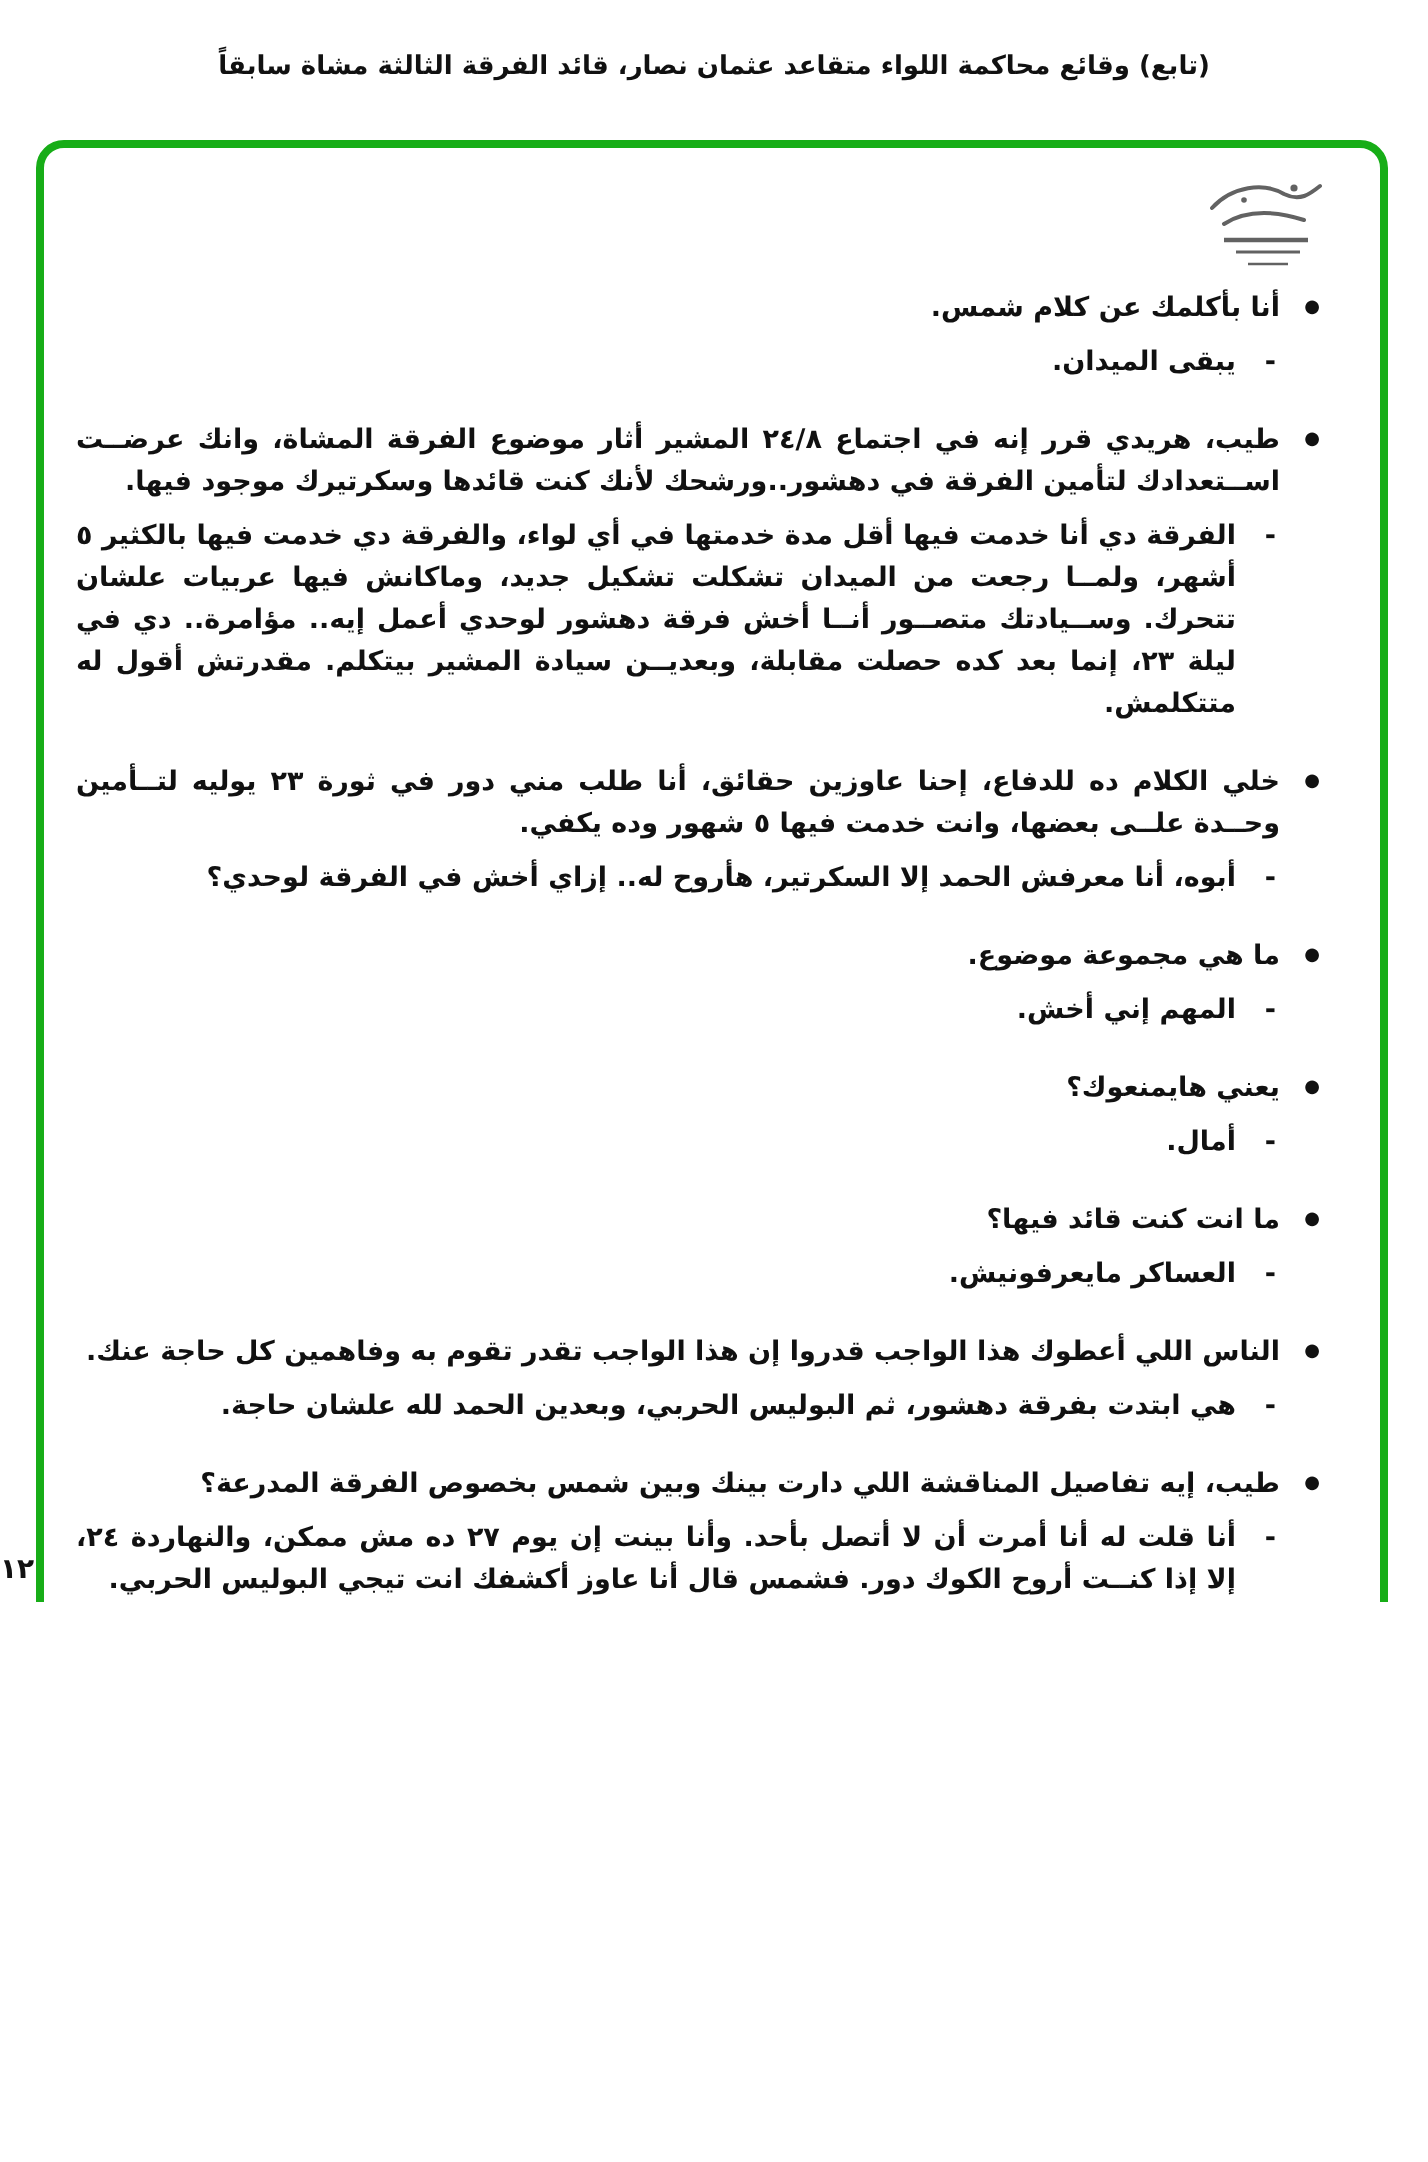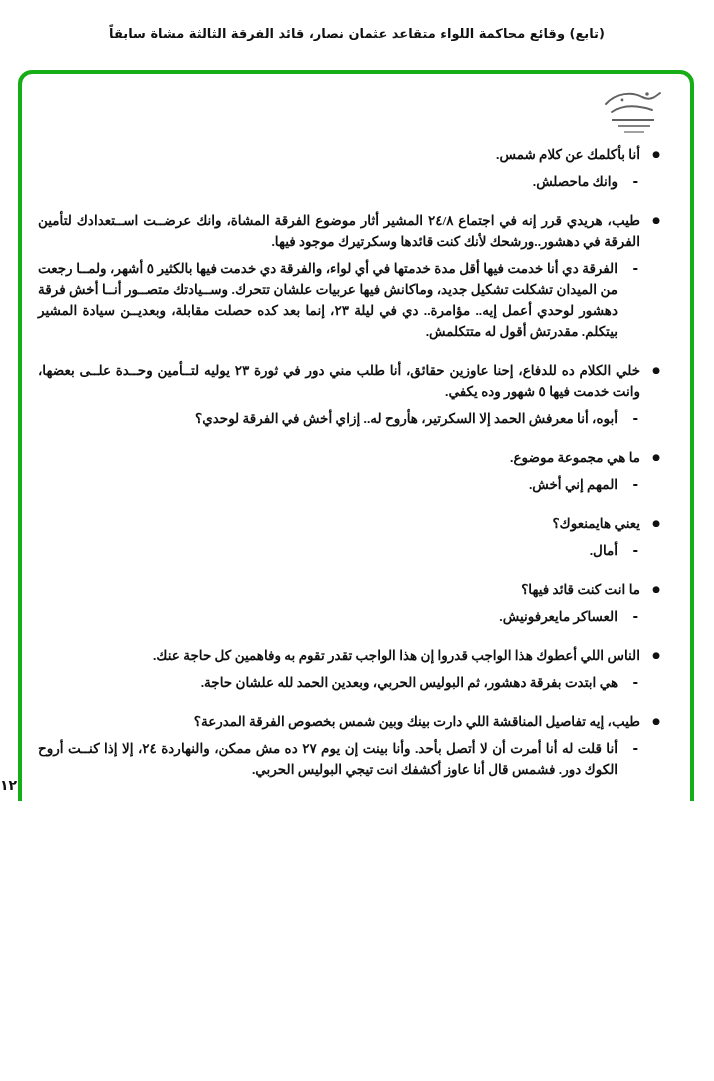--- a/index.html
+++ b/index.html
@@ -49,21 +49,20 @@
   .marker{
     flex:0 0 20px;
     width:20px;
     text-align:right;
   }
   .row.q .marker{font-size:9px;line-height:21px;}
   .row.a .marker{font-size:13.5px;line-height:21px;}
   .text{
     flex:1 1 auto;
     text-align:justify;
-    font-family:Liberation Serif, serif;
   }
   .page-number{
     position:absolute;bottom:8px;left:0;right:0;
     text-align:left;
     font-size:14px;font-weight:bold;
     direction:rtl;
   }
 </style>
 </head>
 <body>
@@ -86,21 +85,21 @@
       </svg>
     </div>
 
     <div class="content" dir="rtl">
         <div class="row q">
     <span class="marker">●</span>
     <div class="text">أنا بأكلمك عن كلام شمس.</div>
   </div>
         <div class="row a">
     <span class="marker">-</span>
-    <div class="text">وانك ماحصلش.</div>
+    <div class="text">يبقى الميدان.</div>
   </div>
         <div class="row q">
     <span class="marker">●</span>
     <div class="text">طيب، هريدي قرر إنه في اجتماع ٢٤/٨ المشير أثار موضوع الفرقة المشاة، وانك عرضــت اســتعدادك لتأمين الفرقة في دهشور..ورشحك لأنك كنت قائدها وسكرتيرك موجود فيها.</div>
   </div>
         <div class="row a">
     <span class="marker">-</span>
     <div class="text">الفرقة دي أنا خدمت فيها أقل مدة خدمتها في أي لواء، والفرقة دي خدمت فيها بالكثير ٥ أشهر، ولمــا رجعت من الميدان تشكلت تشكيل جديد، وماكانش فيها عربيات علشان تتحرك. وســيادتك متصــور أنــا أخش فرقة دهشور لوحدي أعمل إيه.. مؤامرة.. دي في ليلة ٢٣، إنما بعد كده حصلت مقابلة، وبعديــن سيادة المشير بيتكلم. مقدرتش أقول له متتكلمش.</div>
   </div>
         <div class="row q">

